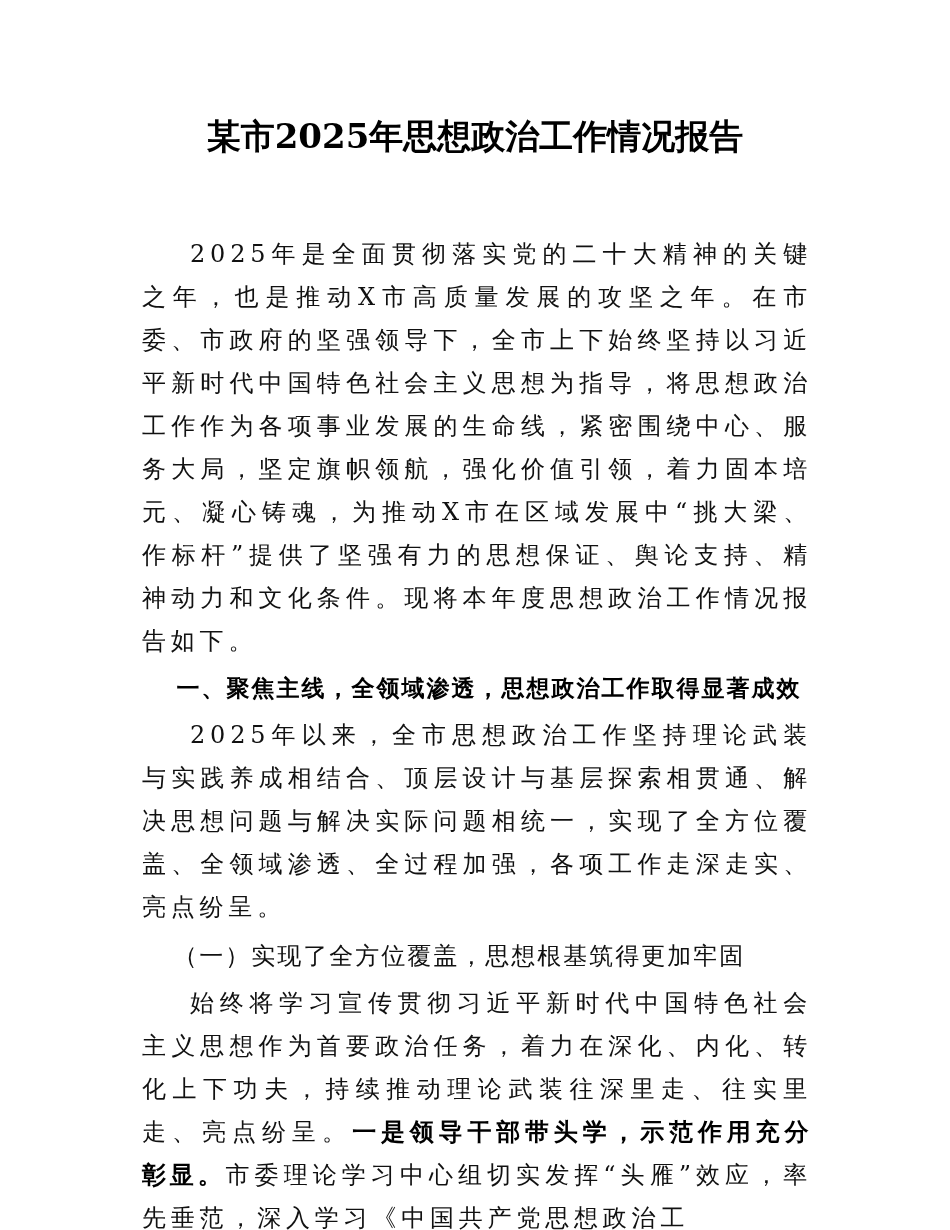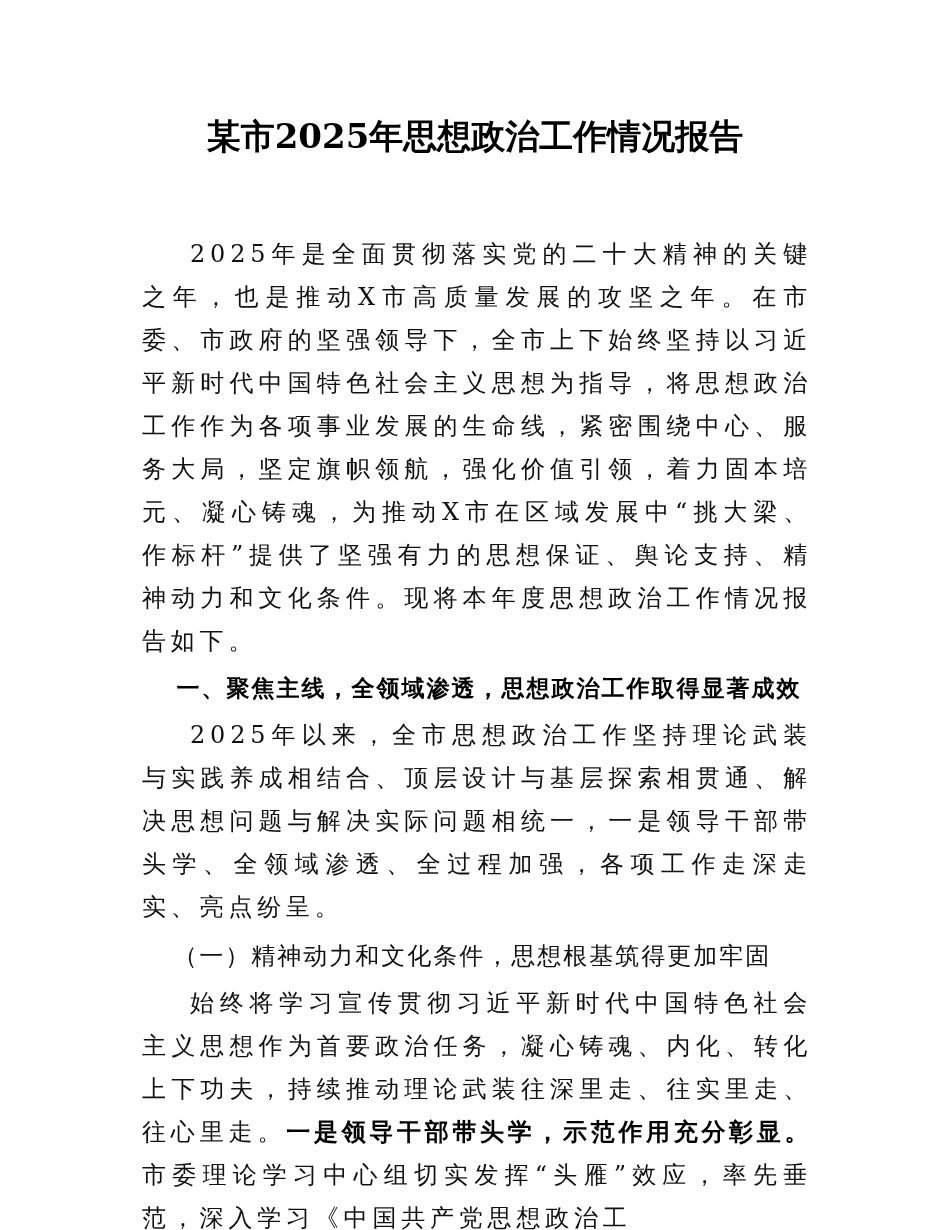--- a/index.html
+++ b/index.html
@@ -89,20 +89,20 @@
 <div class="page">
 
   <div class="title">某市2025年思想政治工作情况报告</div>
 
   <div class="body">
 
     <p class="para p1">2025年是全面贯彻落实党的二十大精神的关键之年，也是推动X市高质量发展的攻坚之年。在市委、市政府的坚强领导下，全市上下始终坚持以习近平新时代中国特色社会主义思想为指导，将思想政治工作作为各项事业发展的生命线，紧密围绕中心、服务大局，坚定旗帜领航，强化价值引领，着力固本培元、凝心铸魂，为推动X市在区域发展中“挑大梁、作标杆”提供了坚强有力的思想保证、舆论支持、精神动力和文化条件。现将本年度思想政治工作情况报告如下。</p>
 
     <p class="heading1">一、聚焦主线，全领域渗透，思想政治工作取得显著成效</p>
 
-    <p class="para">2025年以来，全市思想政治工作坚持理论武装与实践养成相结合、顶层设计与基层探索相贯通、解决思想问题与解决实际问题相统一，一是领导干部带头学、全领域渗透、全过程加强，各项工作走深走实、亮点纷呈。</p>
+    <p class="para">2025年以来，全市思想政治工作坚持理论武装与实践养成相结合、顶层设计与基层探索相贯通、解决思想问题与解决实际问题相统一，实现了全方位覆盖、全领域渗透、全过程加强，各项工作走深走实、亮点纷呈。</p>
 
-    <p class="heading2">（一）精神动力和文化条件，思想根基筑得更加牢固</p>
+    <p class="heading2">（一）实现了全方位覆盖，思想根基筑得更加牢固</p>
 
-    <p class="para"><span>始终将学习宣传贯彻习近平新时代中国特色社会主义思想作为首要政治任务，凝心铸魂、内化、转化上下功夫，持续推动理论武装往深里走、往实里走、往心里走。</span><span class="bold">一是领导干部带头学，示范作用充分彰显。</span><span>市委理论学习中心组切实发挥“头雁”效应，率先垂范，深入学习《中国共产党思想政治工</span></p>
+    <p class="para"><span>始终将学习宣传贯彻习近平新时代中国特色社会主义思想作为首要政治任务，着力在深化、内化、转化上下功夫，持续推动理论武装往深里走、往实里走、亮点纷呈。</span><span class="bold">一是领导干部带头学，示范作用充分彰显。</span><span>市委理论学习中心组切实发挥“头雁”效应，率先垂范，深入学习《中国共产党思想政治工</span></p>
 
   </div>
 </div>
 
 </body></html>

